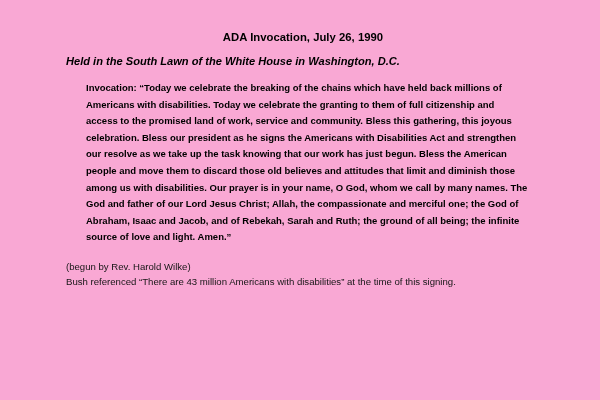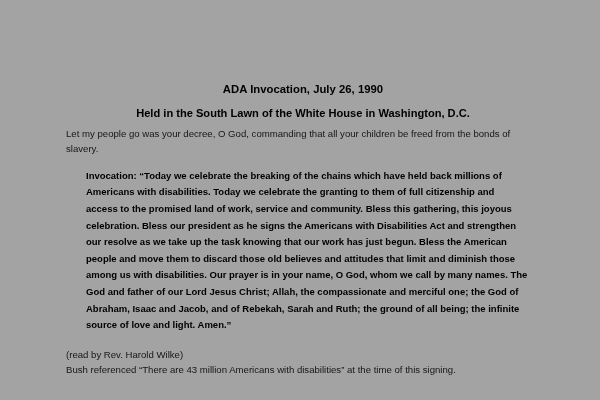--- a/index.html
+++ b/index.html
@@ -12,36 +12,37 @@
     height: 400px;
     overflow: hidden;
     font-family: "Liberation Sans", sans-serif;
     color: #000000;
     -webkit-font-smoothing: antialiased;
   }
   .page {
     width: 600px;
     height: 400px;
     box-sizing: border-box;
-    padding: 82px 60px 0 66px;
-    background: #a3a3a3;
+    padding: 30px 60px 0 66px;
+    background: #f9a8d4;
     position: relative;
   }
   .doc-title {
     font-size: 11.3px;
     font-weight: bold;
     text-align: center;
     line-height: 15px;
     letter-spacing: 0.02px;
     margin: 0 0 2px 0;
   }
   .doc-subtitle {
     font-size: 11.1px;
     font-weight: bold;
-    text-align: center;
+    font-style: italic;
+    text-align: left;
     line-height: 16px;
     margin: 8px 0 5px 0;
   }
   .body-para {
     font-size: 9.6px;
     line-height: 15.4px;
     text-align: left;
     margin: 0;
     color: #161616;
   }
@@ -62,23 +63,22 @@
 </style>
 </head>
 <body>
 
 <div class="page">
 
   <h1 class="doc-title">ADA Invocation, July 26, 1990</h1>
 
   <h2 class="doc-subtitle">Held in the South Lawn of the White House in Washington, D.C.</h2>
 
-  <p class="body-para">Let my people go was your decree, O God, commanding that all your children be freed from the bonds of slavery.</p>
 
   <blockquote class="invocation-block">Invocation:  “Today we celebrate the breaking of the chains which have held back millions of Americans with disabilities.  Today we celebrate the granting to them of full citizenship and access to the promised land of work, service and community.  Bless this gathering, this joyous celebration.  Bless our president as he signs the Americans with Disabilities Act and strengthen our resolve as we take up the task knowing that our work has just begun.  Bless the American people and move them to discard those old believes and attitudes that limit and diminish those among us with disabilities.  Our prayer is in your name, O God, whom we call by many names.  The God and father of our Lord Jesus Christ; Allah, the compassionate and merciful one; the God of Abraham, Isaac and Jacob, and of Rebekah, Sarah and Ruth; the ground of all being; the infinite source of love and light.  Amen.”</blockquote>
 
   <div class="closing-block">
-    <p class="body-para">(read by Rev. Harold Wilke)</p>
+    <p class="body-para">(begun by Rev. Harold Wilke)</p>
 
     <p class="body-para">Bush referenced “There are 43 million Americans with disabilities” at the time of this signing.</p>
   </div>
 
 </div>
 
 </body></html>

